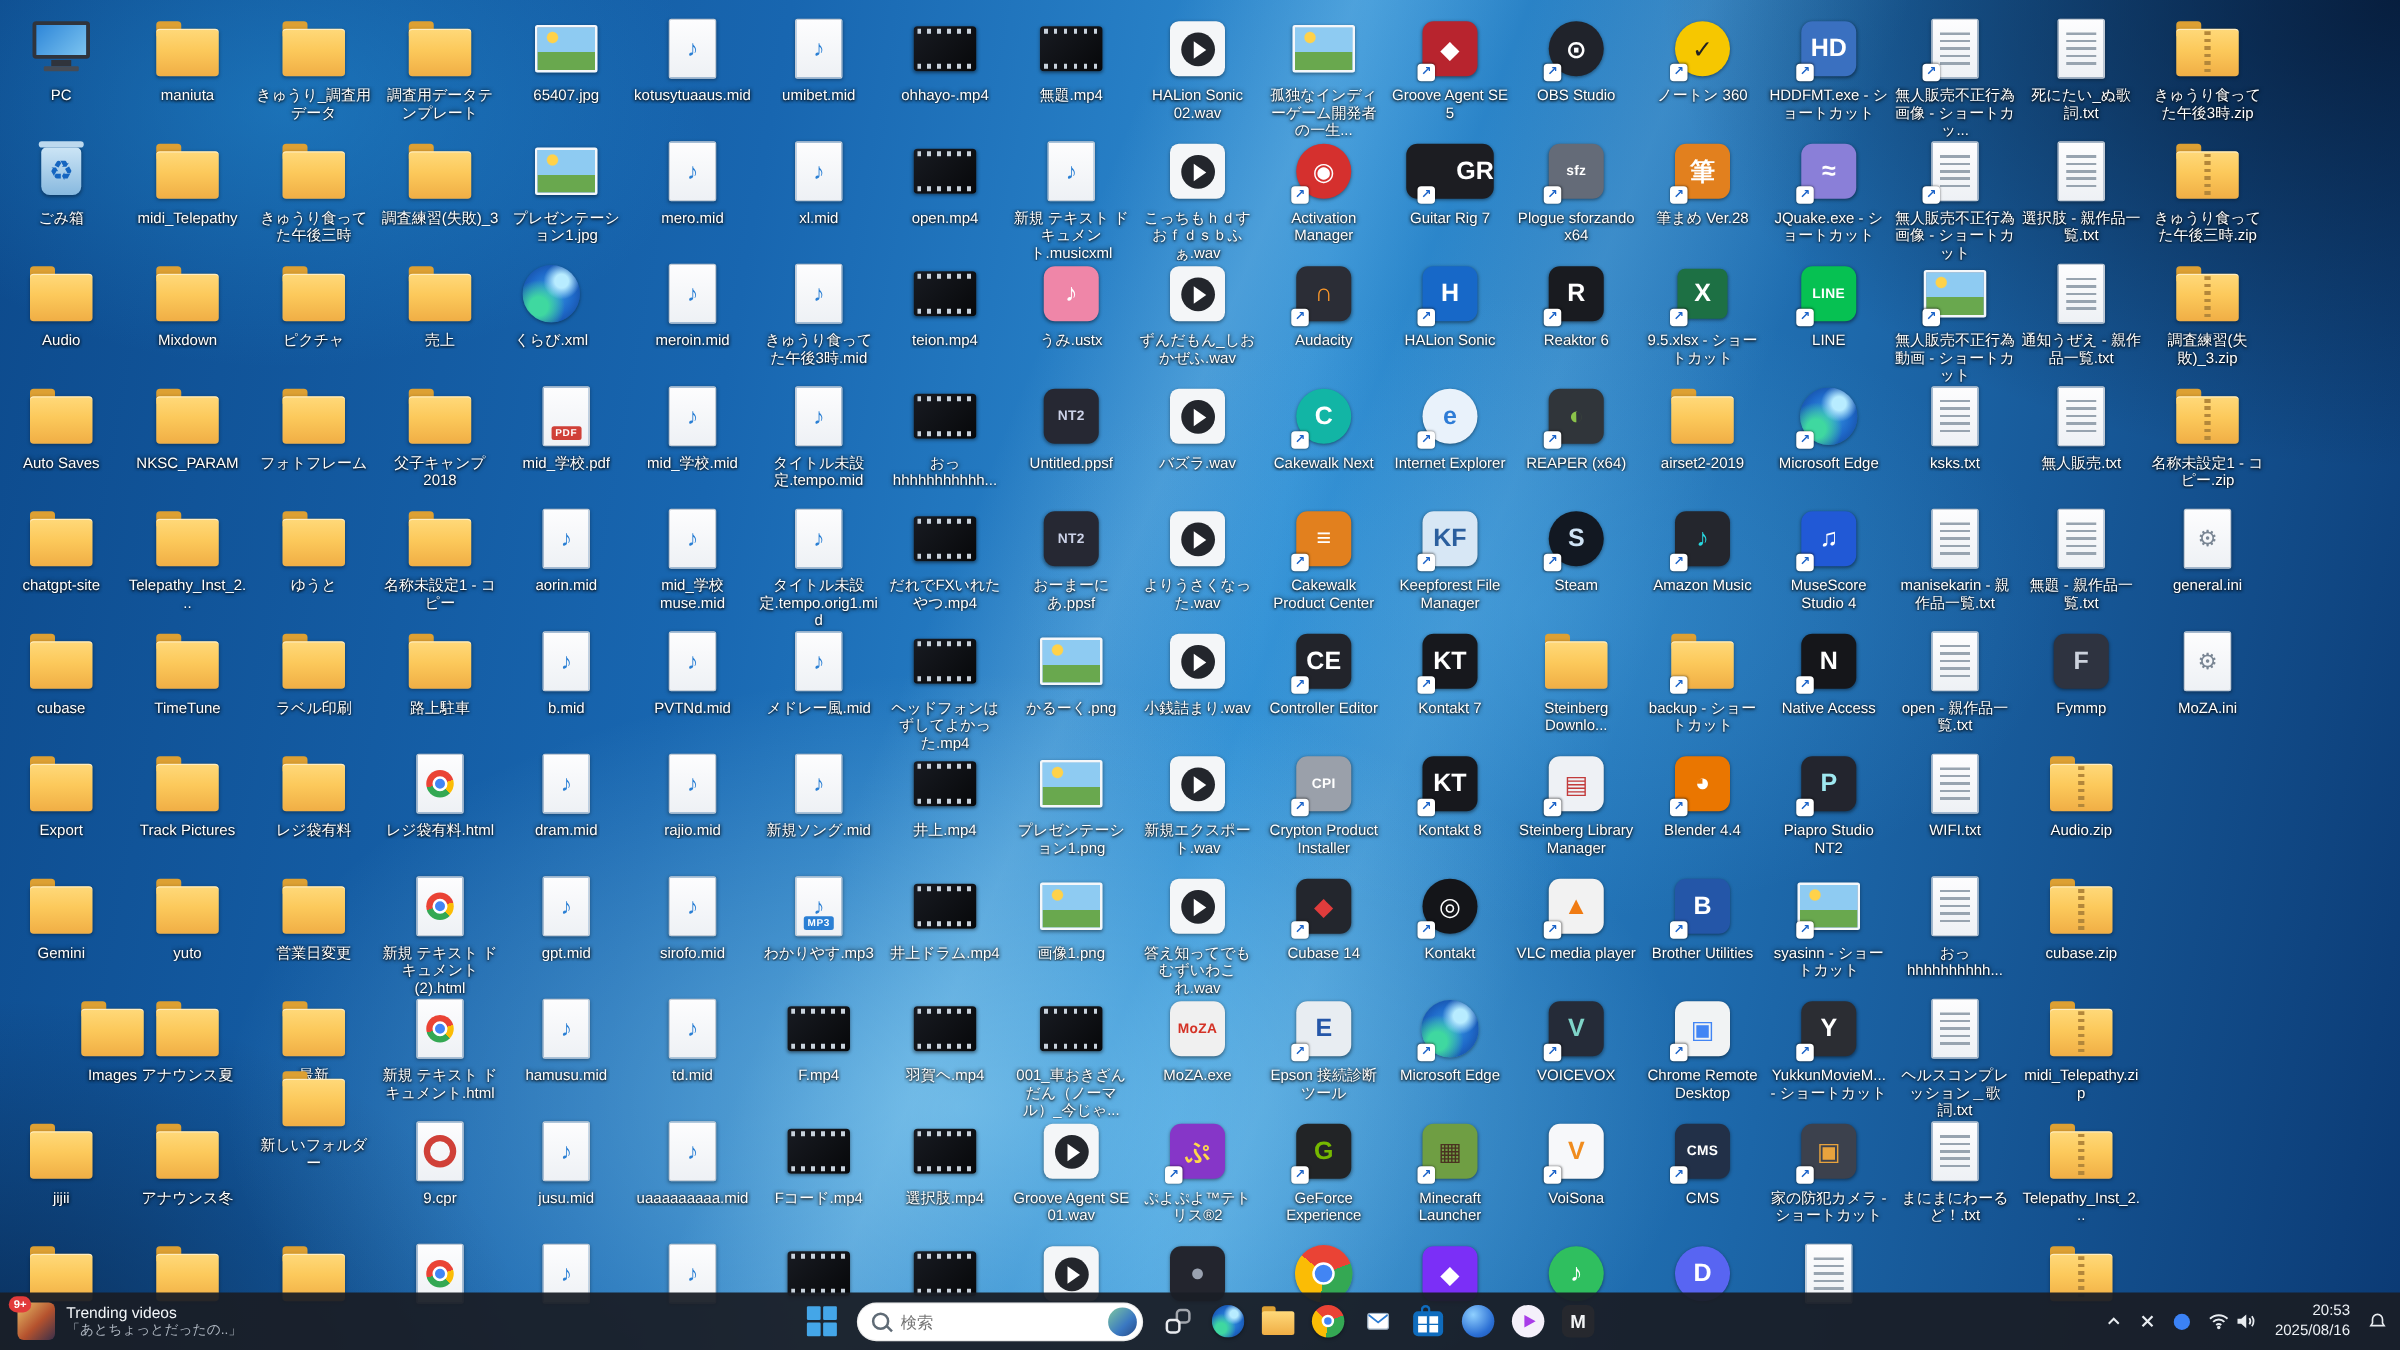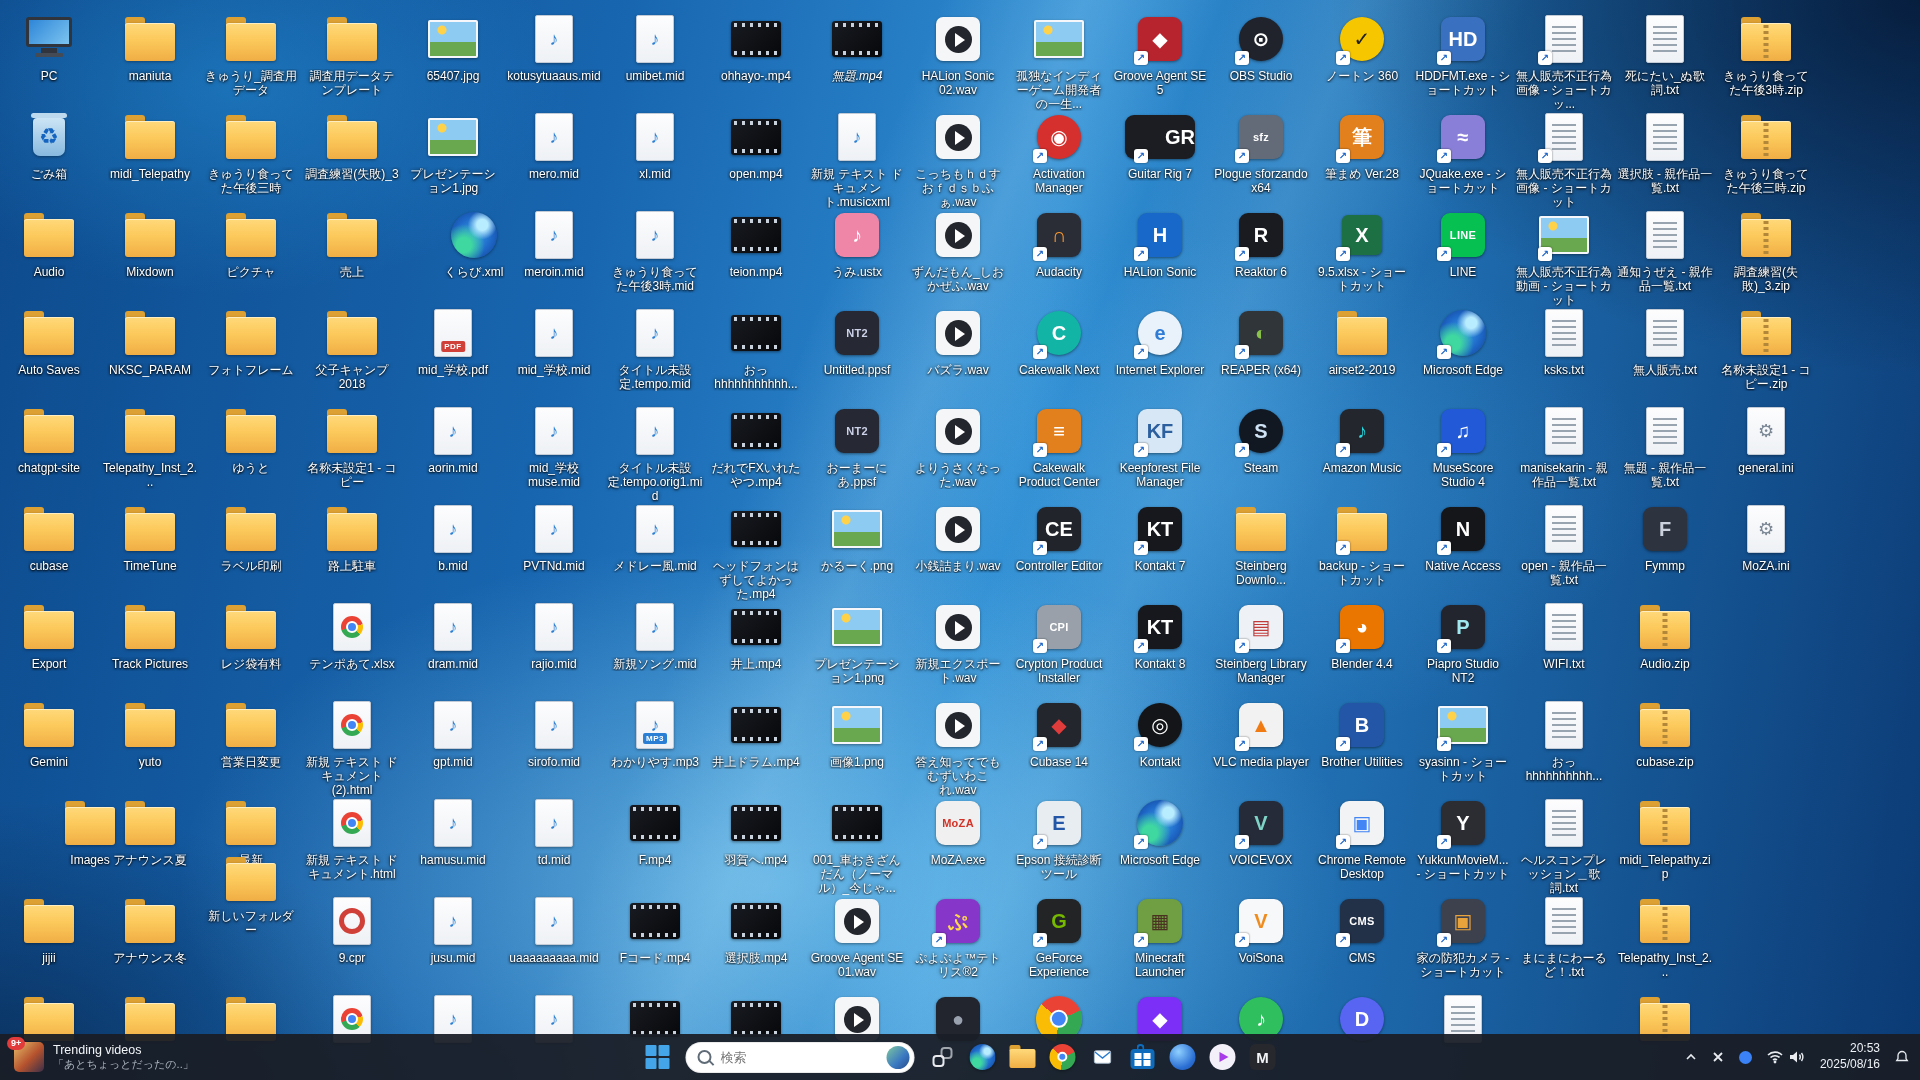--- a/index.html
+++ b/index.html
@@ -166,21 +166,21 @@
           </div>
         </div>
         <div class="dlabel">umibet.mid</div>
       </div>
       <div class="dicon" style="left: 706px; top: 12px;">
         <div class="ic">
           <div class="film"></div>
         </div>
         <div class="dlabel">ohhayo-.mp4</div>
       </div>
-      <div class="dicon" style="left: 807px; top: 12px; font-style: italic;">
+      <div class="dicon" style="left: 807px; top: 12px;">
         <div class="ic">
           <div class="film"></div>
         </div>
         <div class="dlabel">無題.mp4</div>
       </div>
       <div class="dicon" style="left: 908px; top: 12px;">
         <div class="ic">
           <div class="wavic">
             <span class="play"></span>
           </div>
@@ -391,21 +391,21 @@
           <div class="fol"></div>
         </div>
         <div class="dlabel">ピクチャ</div>
       </div>
       <div class="dicon" style="left: 302px; top: 208px;">
         <div class="ic">
           <div class="fol"></div>
         </div>
         <div class="dlabel">売上</div>
       </div>
-      <div class="dicon" style="left: 424px; top: 208px;">
+      <div class="dicon" style="left: 391px; top: 208px;">
         <div class="ic">
           <div class="ball edge"></div>
         </div>
         <div class="dlabel">くらび.xml</div>
       </div>
       <div class="dicon" style="left: 504px; top: 208px;">
         <div class="ic">
           <div class="page">
             <span class="nt">♪</span>
           </div>
@@ -892,21 +892,21 @@
           <div class="fol"></div>
         </div>
         <div class="dlabel">レジ袋有料</div>
       </div>
       <div class="dicon" style="left: 302px; top: 600px;">
         <div class="ic">
           <div class="page">
             <span class="cmini"></span>
           </div>
         </div>
-        <div class="dlabel">テンポあて.xlsx</div>
+        <div class="dlabel">レジ袋有料.html</div>
       </div>
       <div class="dicon" style="left: 403px; top: 600px;">
         <div class="ic">
           <div class="page">
             <span class="nt">♪</span>
           </div>
         </div>
         <div class="dlabel">dram.mid</div>
       </div>
       <div class="dicon" style="left: 504px; top: 600px;">

